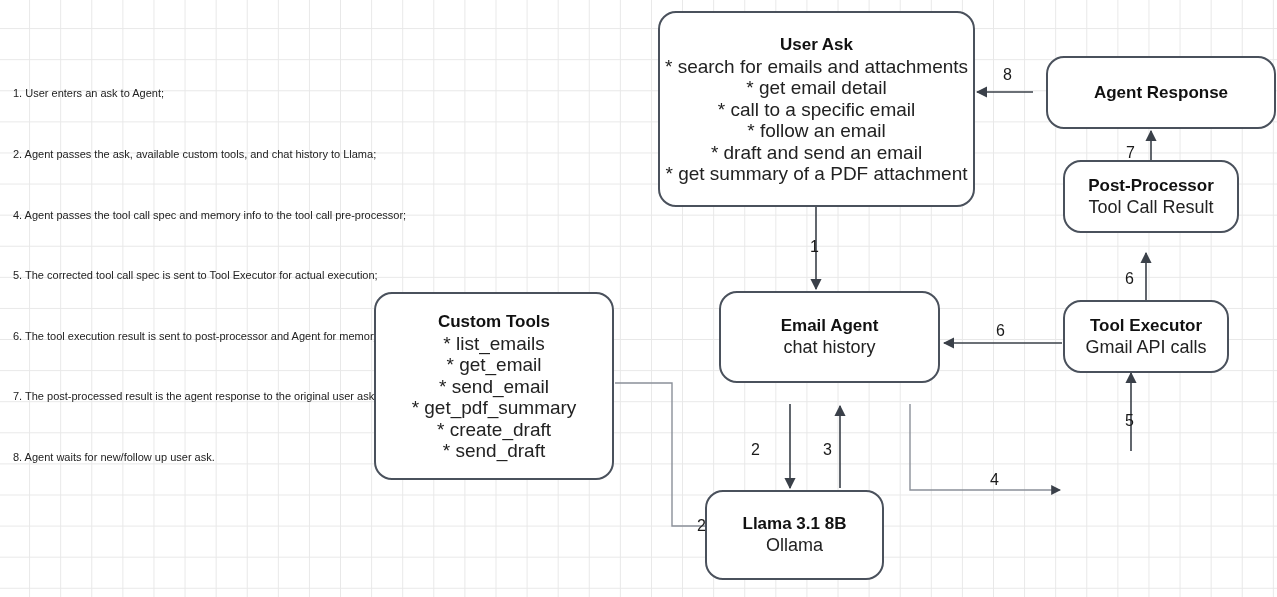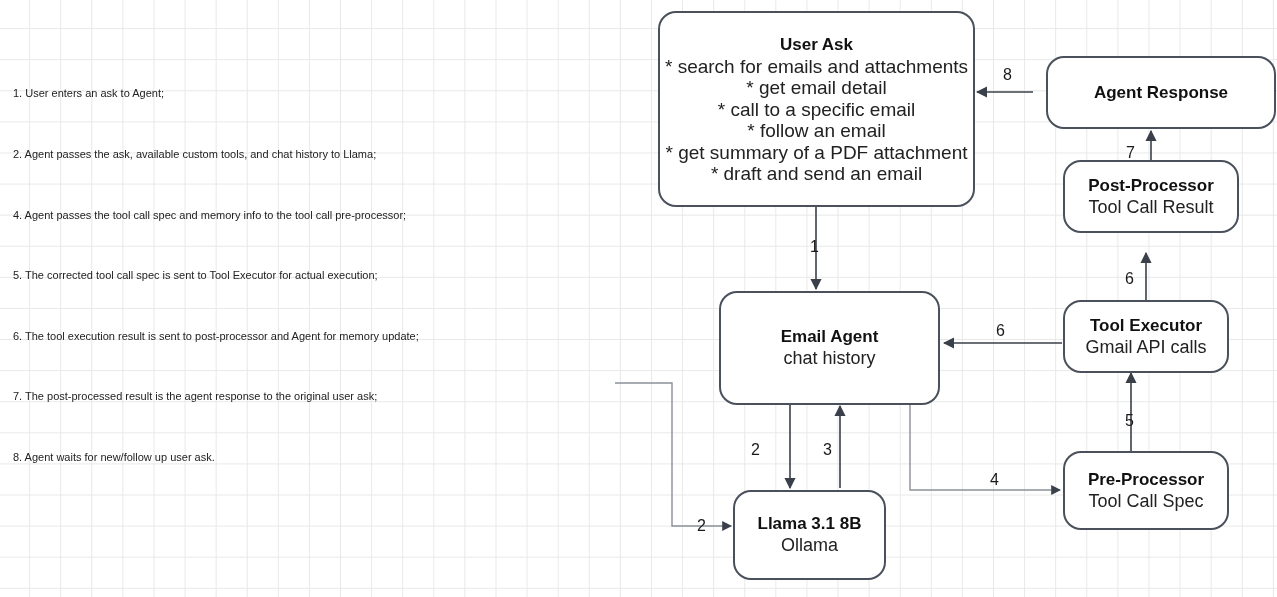--- a/index.html
+++ b/index.html
@@ -132,47 +132,52 @@
   <div class="edgelabel" style="left:1125px; top:271px;">6</div>
   <div class="edgelabel" style="left:1126px; top:145px;">7</div>
   <div class="edgelabel" style="left:1003px; top:67px;">8</div>
 
   <div class="node" style="left:658px; top:11px; width:317px; height:196px;">
     <div class="title">User Ask</div>
     <div class="listline">* search for emails and attachments</div>
     <div class="listline">* get email detail</div>
     <div class="listline">* call to a specific email</div>
     <div class="listline">* follow an email</div>
+    <div class="listline">* draft and send an email</div>
     <div class="listline">* get summary of a PDF attachment</div>
-    <div class="listline">* draft and send an email</div>
   </div>
 
   <div class="node" style="left:1034px; top:56px; width:230px; height:73px;margin-left:12px;">
     <div class="title">Agent Response</div>
   </div>
 
   <div class="node" style="left:1063px; top:160px; width:176px; height:73px;">
     <div class="title">Post-Processor</div>
     <div class="sub">Tool Call Result</div>
   </div>
 
   <div class="node" style="left:1063px; top:300px; width:166px; height:73px;">
     <div class="title">Tool Executor</div>
     <div class="sub">Gmail API calls</div>
   </div>
 
-  <div class="node" style="left:1063px; top:451px; width:166px; height:79px;">
-    <div class="title">Pre-Processor</div>
-    <div class="sub">Tool Call Spec</div>
+
+  <div class="node" style="left:374px; top:292px; width:240px; height:188px;">
+    <div class="title">Custom Tools</div>
+    <div class="listline">* list_emails</div>
+    <div class="listline">* get_email</div>
+    <div class="listline">* send_email</div>
+    <div class="listline">* get_pdf_summary</div>
+    <div class="listline">* create_draft</div>
+    <div class="listline">* send_draft</div>
   </div>
 
-
-  <div class="node" style="left:719px; top:291px; width:221px; height:114px;">
+  <div class="node" style="left:719px; top:291px; width:221px; height:92px;">
     <div class="title">Email Agent</div>
     <div class="sub">chat history</div>
   </div>
 
-  <div class="node" style="left:733px; top:490px; width:153px; height:90px;">
+  <div class="node" style="left:705px; top:490px; width:179px; height:90px;">
     <div class="title">Llama 3.1 8B</div>
     <div class="sub">Ollama</div>
   </div>
 
 </div>
 
 </body></html>

